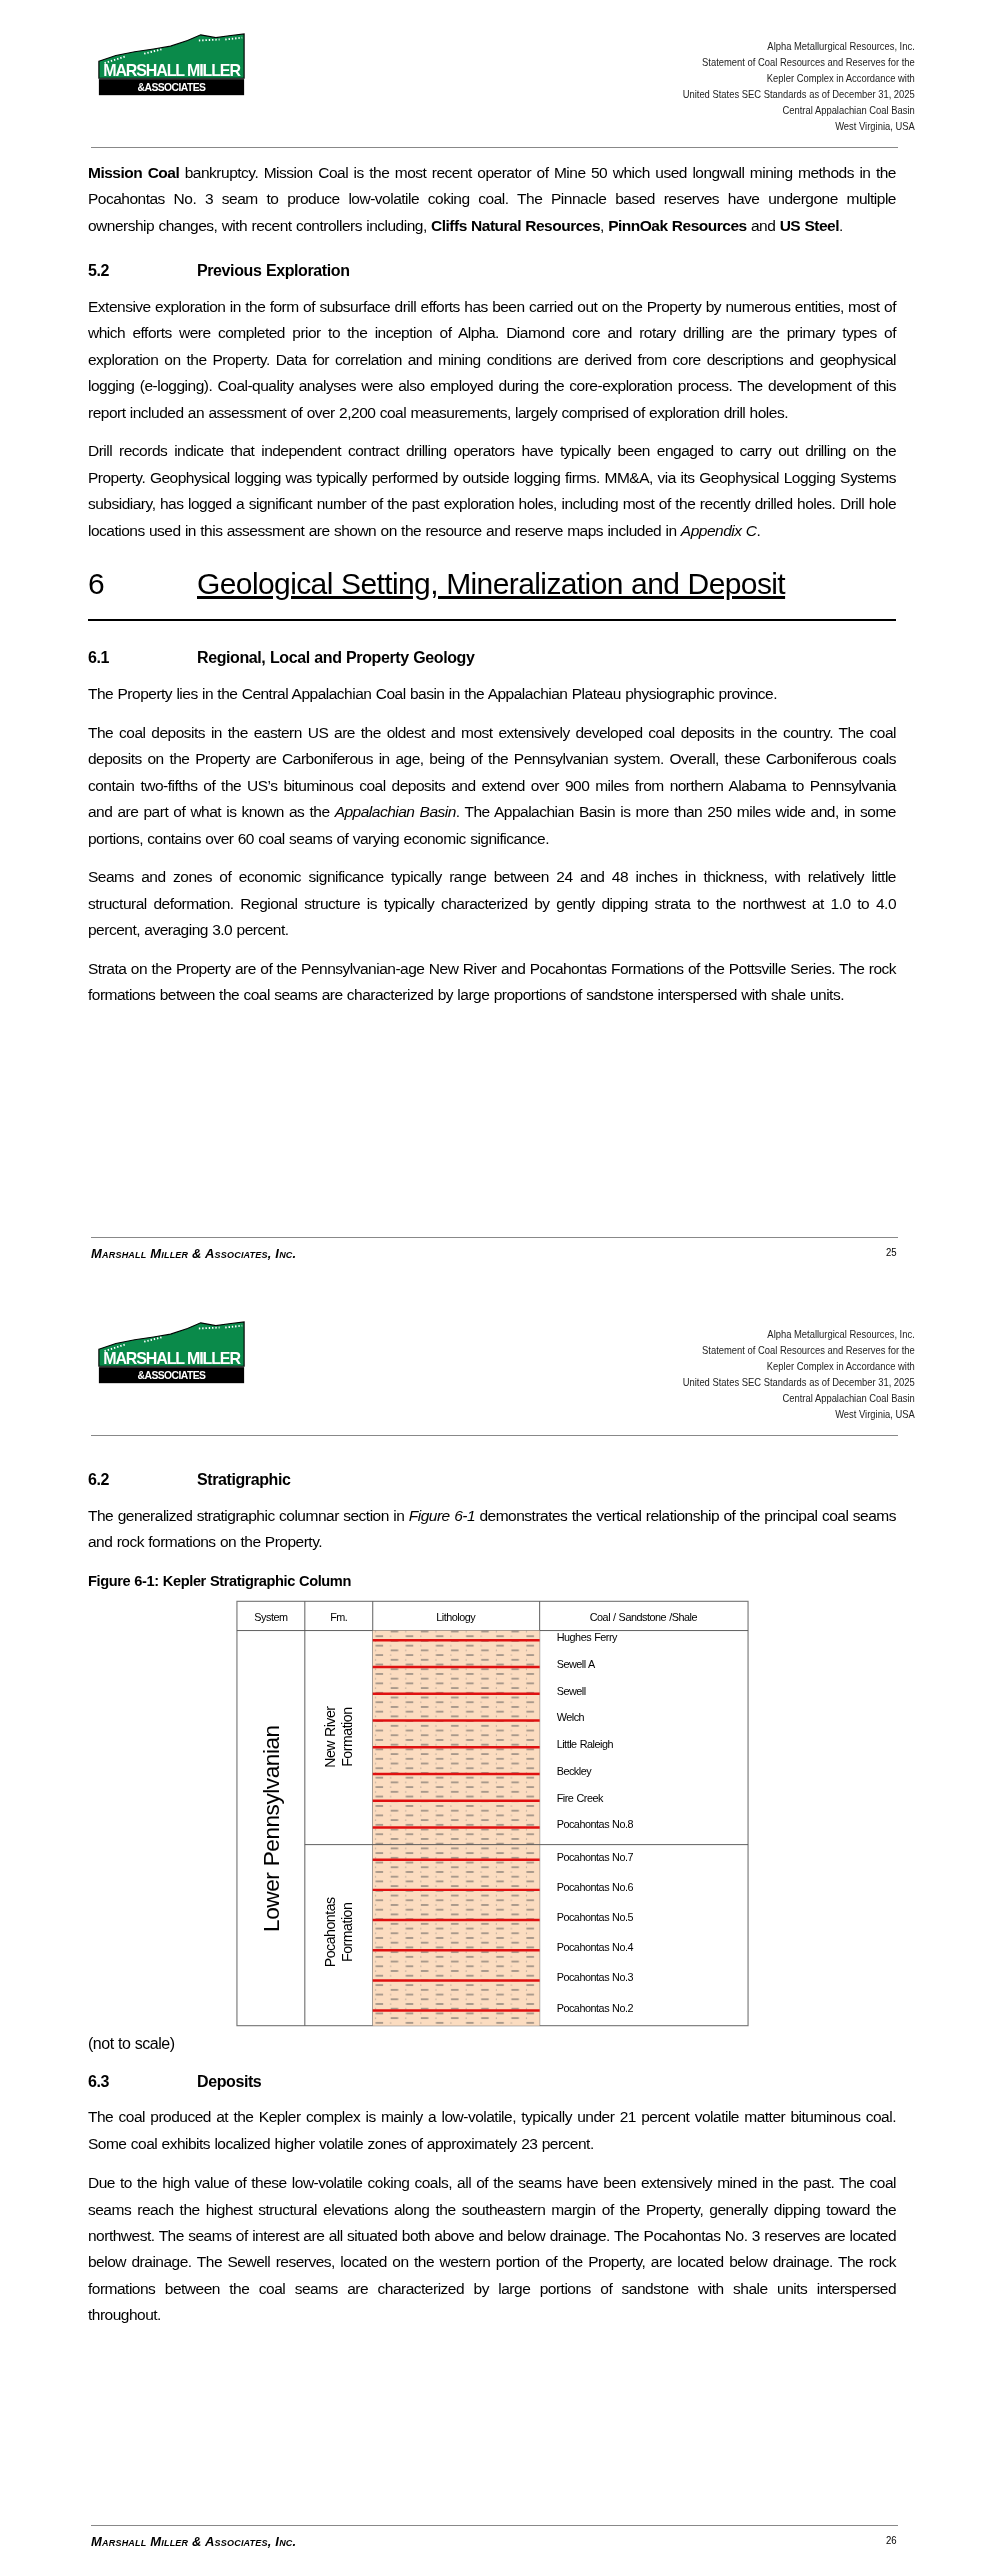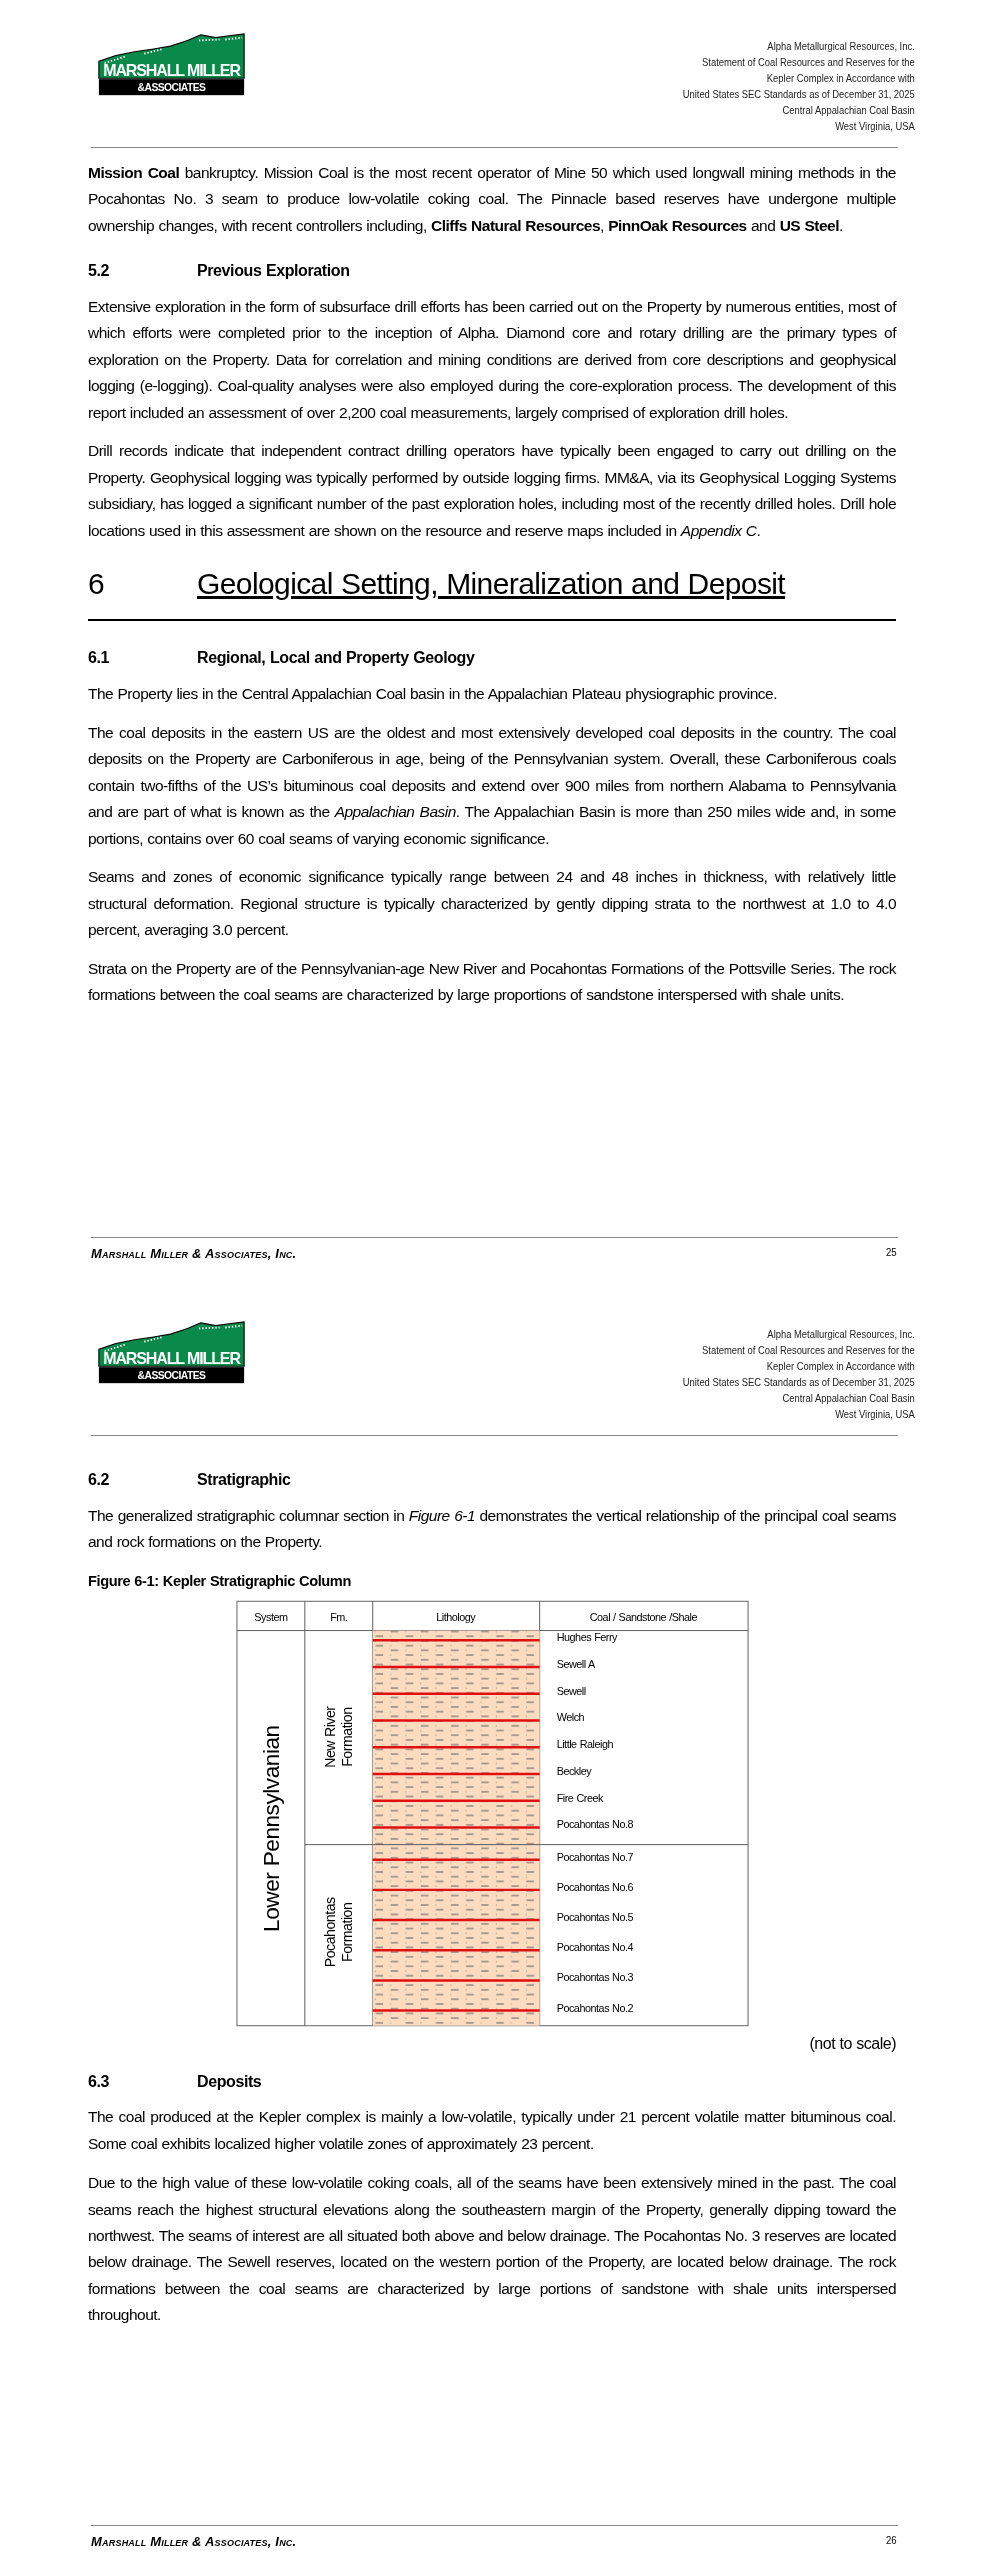--- a/index.html
+++ b/index.html
@@ -21,21 +21,21 @@
 
   .body-text { position: absolute; left: 88px; width: 808px;
                font-family: "Liberation Sans", sans-serif; font-size: 15.5px; line-height: 26.4px;
                text-align: justify; letter-spacing: -0.5px; word-spacing: 0.5px; }
   .body-text p { margin: 0 0 12.3px 0; }
   .h2 { font-size: 16px; font-weight: bold; margin: 19px 0 9.4px 0; line-height: 26.4px; letter-spacing: -0.4px; }
   .h2 .num { display: inline-block; width: 109px; }
   .h1 { font-size: 30px; line-height: 38px; margin: 21px 0 24.5px 0; padding-bottom: 16px; border-bottom: 2.8px solid #000; letter-spacing: -0.6px; text-decoration: underline; }
   .h1 .num { display: inline-block; width: 109px; }
   .fig-cap { font-weight: bold; font-size: 14.6px; margin: 7.5px 0 5.7px 0; letter-spacing: -0.4px; }
-  .fig-note { text-align: right; font-size: 16px; margin: 3.8px 0 9.4px 0; }
+  .fig-note { text-align: left; font-size: 16px; margin: 3.8px 0 9.4px 0; }
 
   #strat-fig { display: block; margin: 0 auto; }
   .bold { font-weight: bold; }
   .ital { font-style: italic; }
 </style>
 </head>
 <body>
 
 <div class="page" id="page1">
   <svg class="logo" style="top:31px" viewBox="0 0 158 72">

